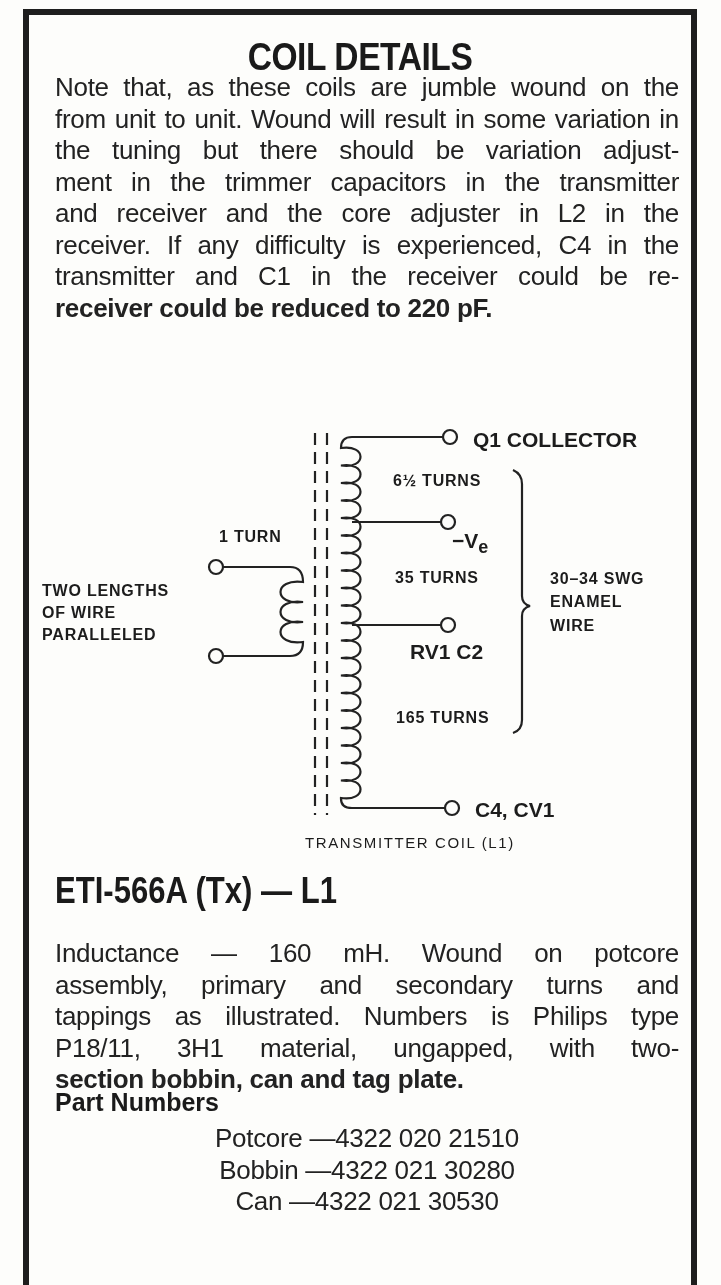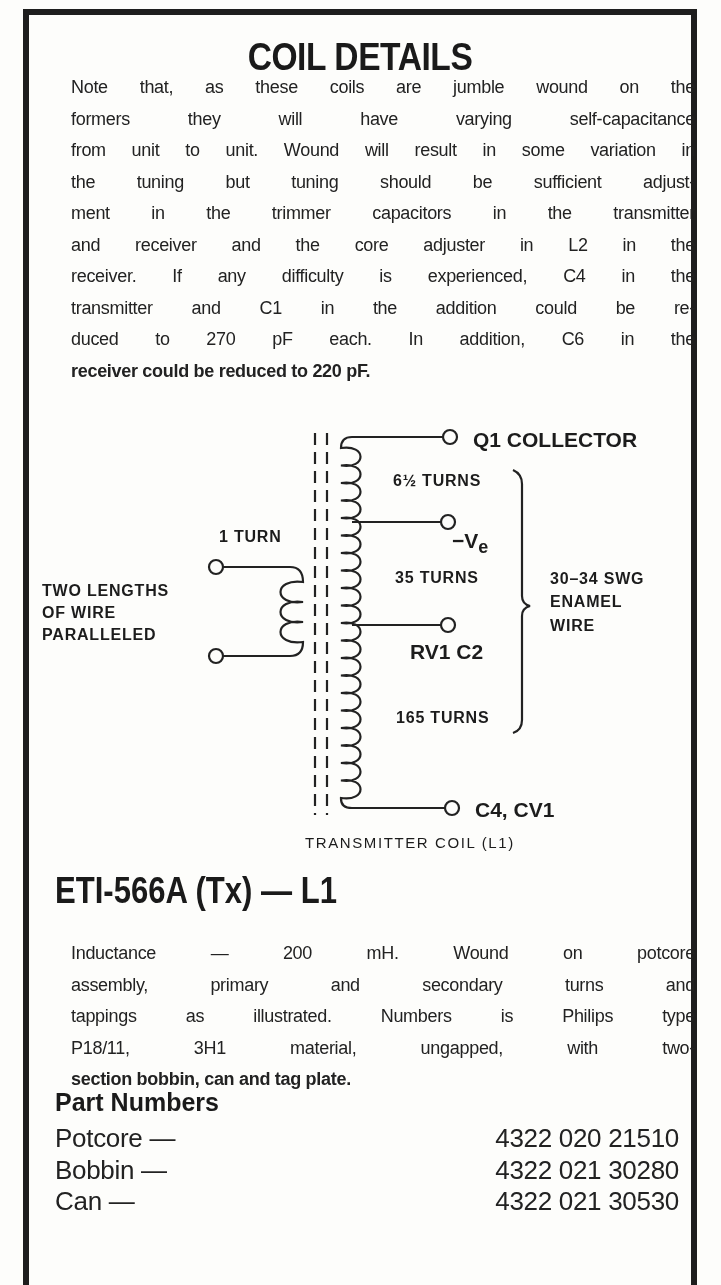--- a/index.html
+++ b/index.html
@@ -4,60 +4,58 @@
   <style>
     html, body { margin: 0; padding: 0; background: #fdfdfb; }
     body { width: 721px; height: 1285px; position: relative; overflow: hidden;
            font-family: "Liberation Sans", sans-serif; color: #1c1c1c; }
     .frame { position: absolute; left: 23px; top: 9px; width: 662px; height: 1290px;
              border: 6px solid #1e1e1e; border-bottom: none; background: #fdfdfb; }
     .title { position: absolute; left: 0; top: 20px; width: 100%; text-align: center;
              font-family: "Liberation Sans Narrow", "Liberation Sans", sans-serif;
              font-weight: bold; font-size: 39px; letter-spacing: -0.5px; transform: scaleX(0.86);
              color: #1a1a1a; }
-    .para { position: absolute; left: 42px; width: 624px; font-size: 18px; line-height: 31.5px;
+    .para { position: absolute; left: 26px; width: 624px; font-size: 26px; line-height: 31.5px;
             text-align: justify; color: #222; letter-spacing: -0.3px; }
     .para .line { display: block; text-align: justify; text-align-last: justify; white-space: nowrap; }
     .para .line.last { text-align-last: left; font-weight: bold; }
     .intro { top: 57px; }
     .section-title { position: absolute; left: 26px; top: 855px; font-weight: bold; font-size: 37px;
                      transform-origin: left center; transform: scaleX(0.84); color: #1a1a1a; }
     .body2 { top: 923px; }
     .parts-title { position: absolute; left: 26px; top: 1073px; font-weight: bold; font-size: 25px; color: #1a1a1a; }
     .parts { position: absolute; left: 26px; top: 1108px; width: 624px; }
-    .part-row { display: flex; justify-content: space-between; font-size: 26px; line-height: 31.5px; color: #222; letter-spacing: -0.3px; }
+    .part-row { display: flex; justify-content: center; font-size: 26px; line-height: 31.5px; color: #222; letter-spacing: -0.3px; }
     svg.diagram { position: absolute; left: 0; top: 0; width: 721px; height: 1285px; pointer-events: none; }
     svg text { font-family: "Liberation Sans", sans-serif; fill: #1c1c1c; }
     .lbl-sm { font-size: 16px; font-weight: bold; letter-spacing: 0.8px; }
     .lbl-lg { font-size: 21px; font-weight: bold; }
     .lbl-cap { font-size: 15px; letter-spacing: 1.6px; }
   </style>
 </head>
 <body>
 
 <div class="frame">
   <div class="title">COIL DETAILS</div>
 
   <div class="para intro">
     <span class="line">Note that, as these coils are jumble wound on the</span>
-    <span class="line">formers they will have varying self-capacitance</span>
     <span class="line">from unit to unit. Wound will result in some variation in</span>
-    <span class="line">the tuning but tuning should be sufficient adjust-</span>
+    <span class="line">the tuning but there should be variation adjust-</span>
     <span class="line">ment in the trimmer capacitors in the transmitter</span>
     <span class="line">and receiver and the core adjuster in L2 in the</span>
     <span class="line">receiver. If any difficulty is experienced, C4 in the</span>
-    <span class="line">transmitter and C1 in the addition could be re-</span>
-    <span class="line">duced to 270 pF each. In addition, C6 in the</span>
+    <span class="line">transmitter and C1 in the receiver could be re-</span>
     <span class="line last">receiver could be reduced to 220 pF.</span>
   </div>
 
   <div class="section-title">ETI-566A (Tx) — L1</div>
 
   <div class="para body2">
-    <span class="line">Inductance — 200 mH. Wound on potcore</span>
+    <span class="line">Inductance — 160 mH. Wound on potcore</span>
     <span class="line">assembly, primary and secondary turns and</span>
     <span class="line">tappings as illustrated. Numbers is Philips type</span>
     <span class="line">P18/11, 3H1 material, ungapped, with two-</span>
     <span class="line last">section bobbin, can and tag plate.</span>
   </div>
 
   <div class="parts-title">Part Numbers</div>
   <div class="parts">
     <div class="part-row">
       <span>Potcore —</span>

